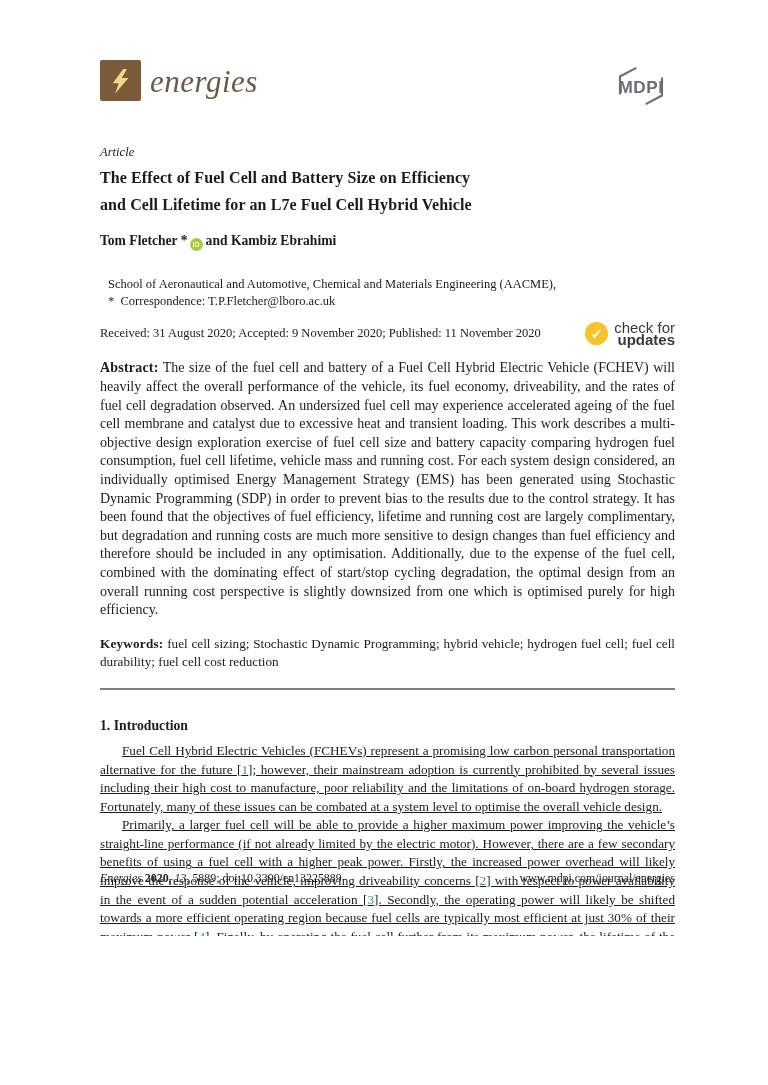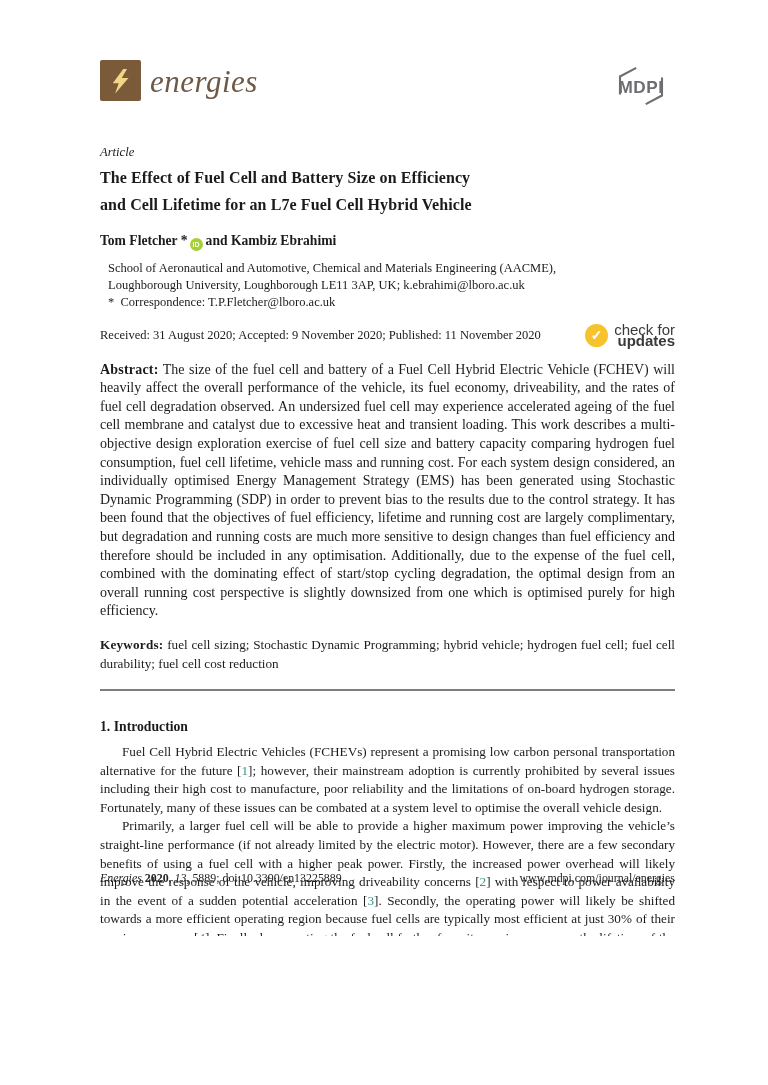--- a/index.html
+++ b/index.html
@@ -20,40 +20,40 @@
   .logo-box { width:41px; height:41px; background:#7a5a38; border-radius:2px; display:flex; align-items:center; justify-content:center; }
   .wordmark { font-style:italic; font-size:31px; line-height:38px; color:#6d5945; margin-left:9px; letter-spacing:0.5px; }
   .mdpi-logo { margin-top:5px; }
 
   .article-label { margin-top:34px; font-style:italic; font-size:12.6px; }
   .title { margin-top:5px; font-size:16px; font-weight:bold; line-height:26.5px; letter-spacing:0.1px; }
   .authors { margin-top:15px; font-size:13.6px; font-weight:bold; }
   .orcid { display:inline-block; width:13px; height:13px; border-radius:50%; background:#a6ce39; color:#fff;
            font-family:"Liberation Sans",sans-serif; font-size:7px; font-weight:bold; text-align:center;
            line-height:13px; vertical-align:-2px; margin:0 3px 0 2px; }
-  .affiliation { margin-top:9px; margin-left:8px; font-size:12.5px; line-height:17.2px; }
+  .affiliation { margin-top:25px; margin-left:8px; font-size:12.5px; line-height:17.2px; }
   .corr-line { }
   .dates-row { margin-top:12px; display:flex; justify-content:space-between; align-items:center; }
   .dates { font-size:12.5px; }
 
   .check-badge { display:flex; align-items:center; }
   .check-circle { width:23px; height:23px; border-radius:50%; background:#f7c32c; color:#fff;
                   display:flex; align-items:center; justify-content:center;
                   font-family:"Liberation Sans",sans-serif; font-size:14px; font-weight:bold; }
   .check-text { margin-left:6px; font-family:"Liberation Sans",sans-serif; font-size:15px; line-height:11.5px; color:#3a3a3a; }
   .check-text .b2 { font-weight:bold;text-align:right; }
 
   .abstract { margin-top:14px; font-size:14px; line-height:18.6px; text-align:justify;font-family:Liberation Serif, serif; }
   .abstract b, .keywords b { letter-spacing:0.2px; }
   .keywords { margin-top:15px; font-size:13.2px; line-height:18.6px; text-align:justify; }
 
   .rule { margin-top:16px; border:none; border-top:2px solid #7e7e7e; height:0; }
 
   .section-heading { margin-top:28px; font-size:13.7px; font-weight:bold; }
-  .para { margin-top:8px; font-size:13.2px; line-height:18.6px; text-align:justify; text-indent:22px; }
+  .para { margin-top:8px; font-size:13.2px; line-height:18.6px; text-align:justify; text-indent:22px;text-decoration:underline; }
   .para + .para { margin-top:0; }
   .cite { color:#2f968a; }
 
   .footer { position:absolute; left:100px; right:93px; bottom:50px; display:flex; justify-content:space-between;
             font-size:11.9px; color:#222; }
   .footer .it { font-style:italic; }
   .footer .bd { font-weight:bold; }
 </style>
 </head>
 <body>
@@ -83,21 +83,20 @@
 
     <div class="title">
       <div>The Effect of Fuel Cell and Battery Size on Efficiency</div>
       <div>and Cell Lifetime for an L7e Fuel Cell Hybrid Vehicle</div>
     </div>
 
     <div class="authors"><span>Tom Fletcher *</span><span class="orcid">iD</span><span>and Kambiz Ebrahimi</span></div>
 
     <div class="affiliation">
       <div>School of Aeronautical and Automotive, Chemical and Materials Engineering (AACME),</div>
-      <div><span>Loughborough University, Loughborough LE11 3AP, UK; </span><span>k.ebrahimi@lboro.ac.uk</span></div>
       <div class="corr-line"><span>*</span>&nbsp;&nbsp;<span>Correspondence: </span><span>T.P.Fletcher@lboro.ac.uk</span></div>
     </div>
 
     <div class="dates-row">
       <div class="dates">Received: 31 August 2020; Accepted: 9 November 2020; Published: 11 November 2020</div>
       <div class="check-badge">
         <div class="check-circle">✓</div>
         <div class="check-text">
           <div>check for</div>
           <div class="b2">updates</div>

